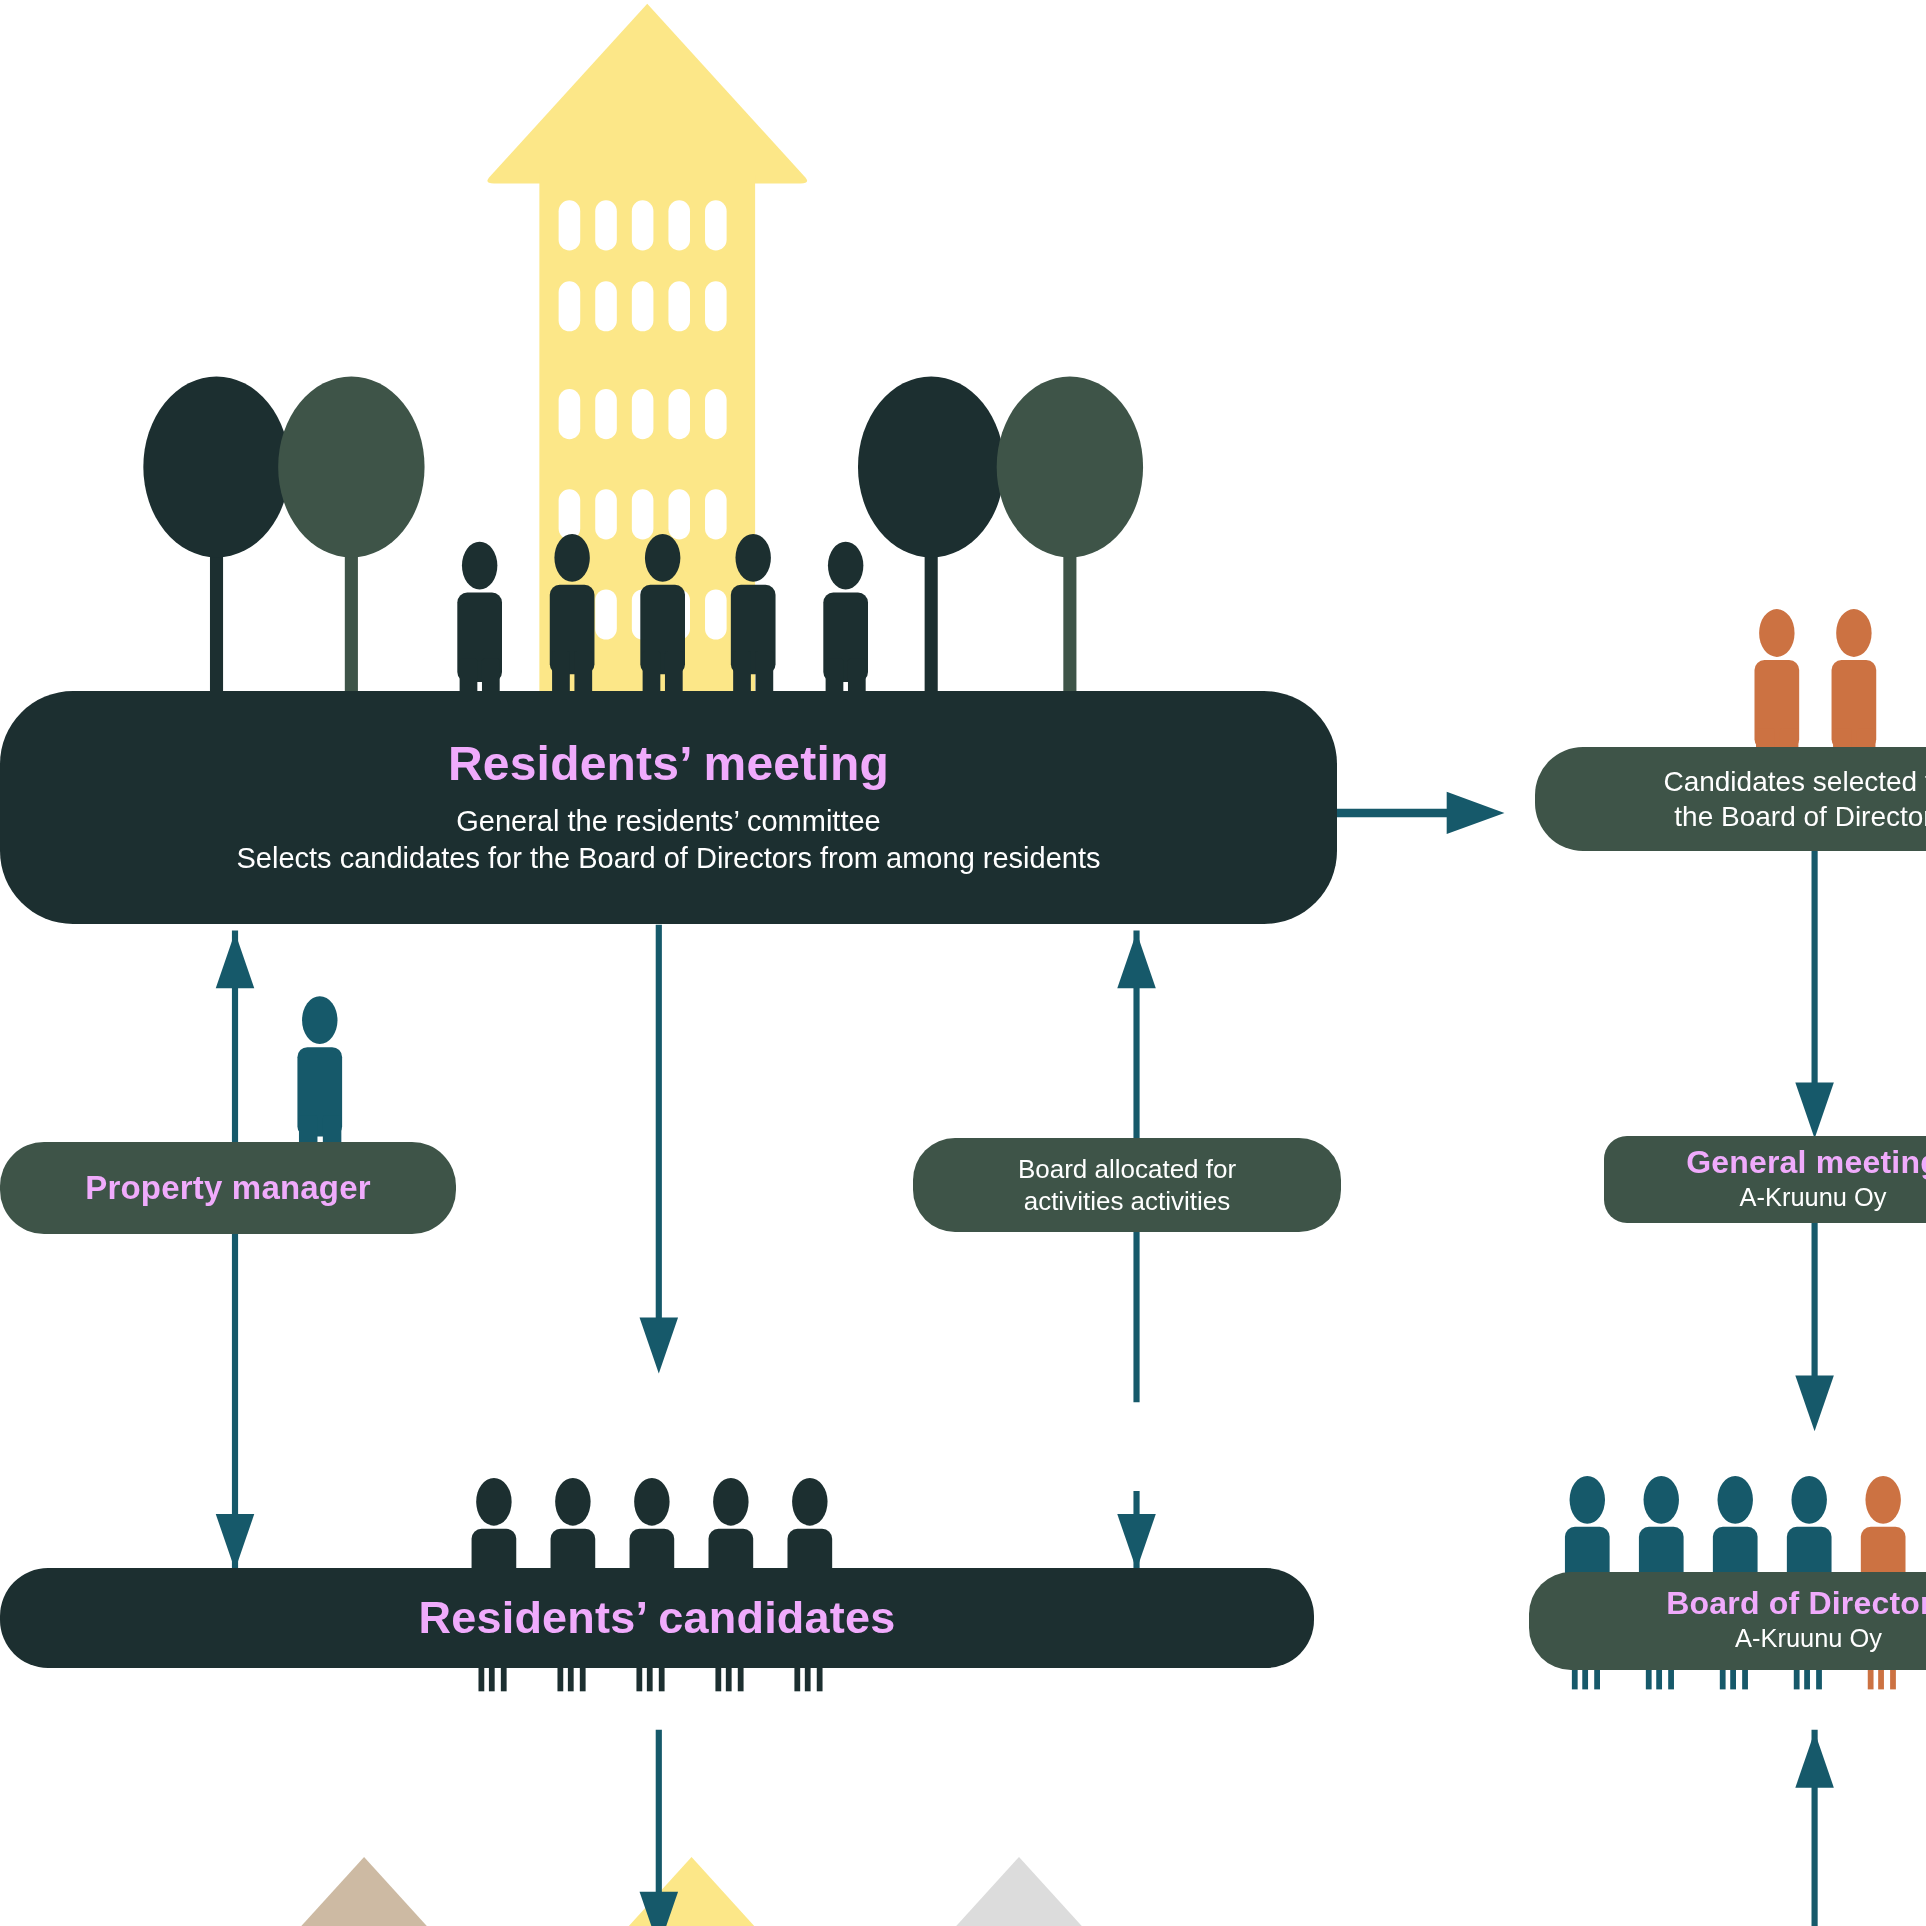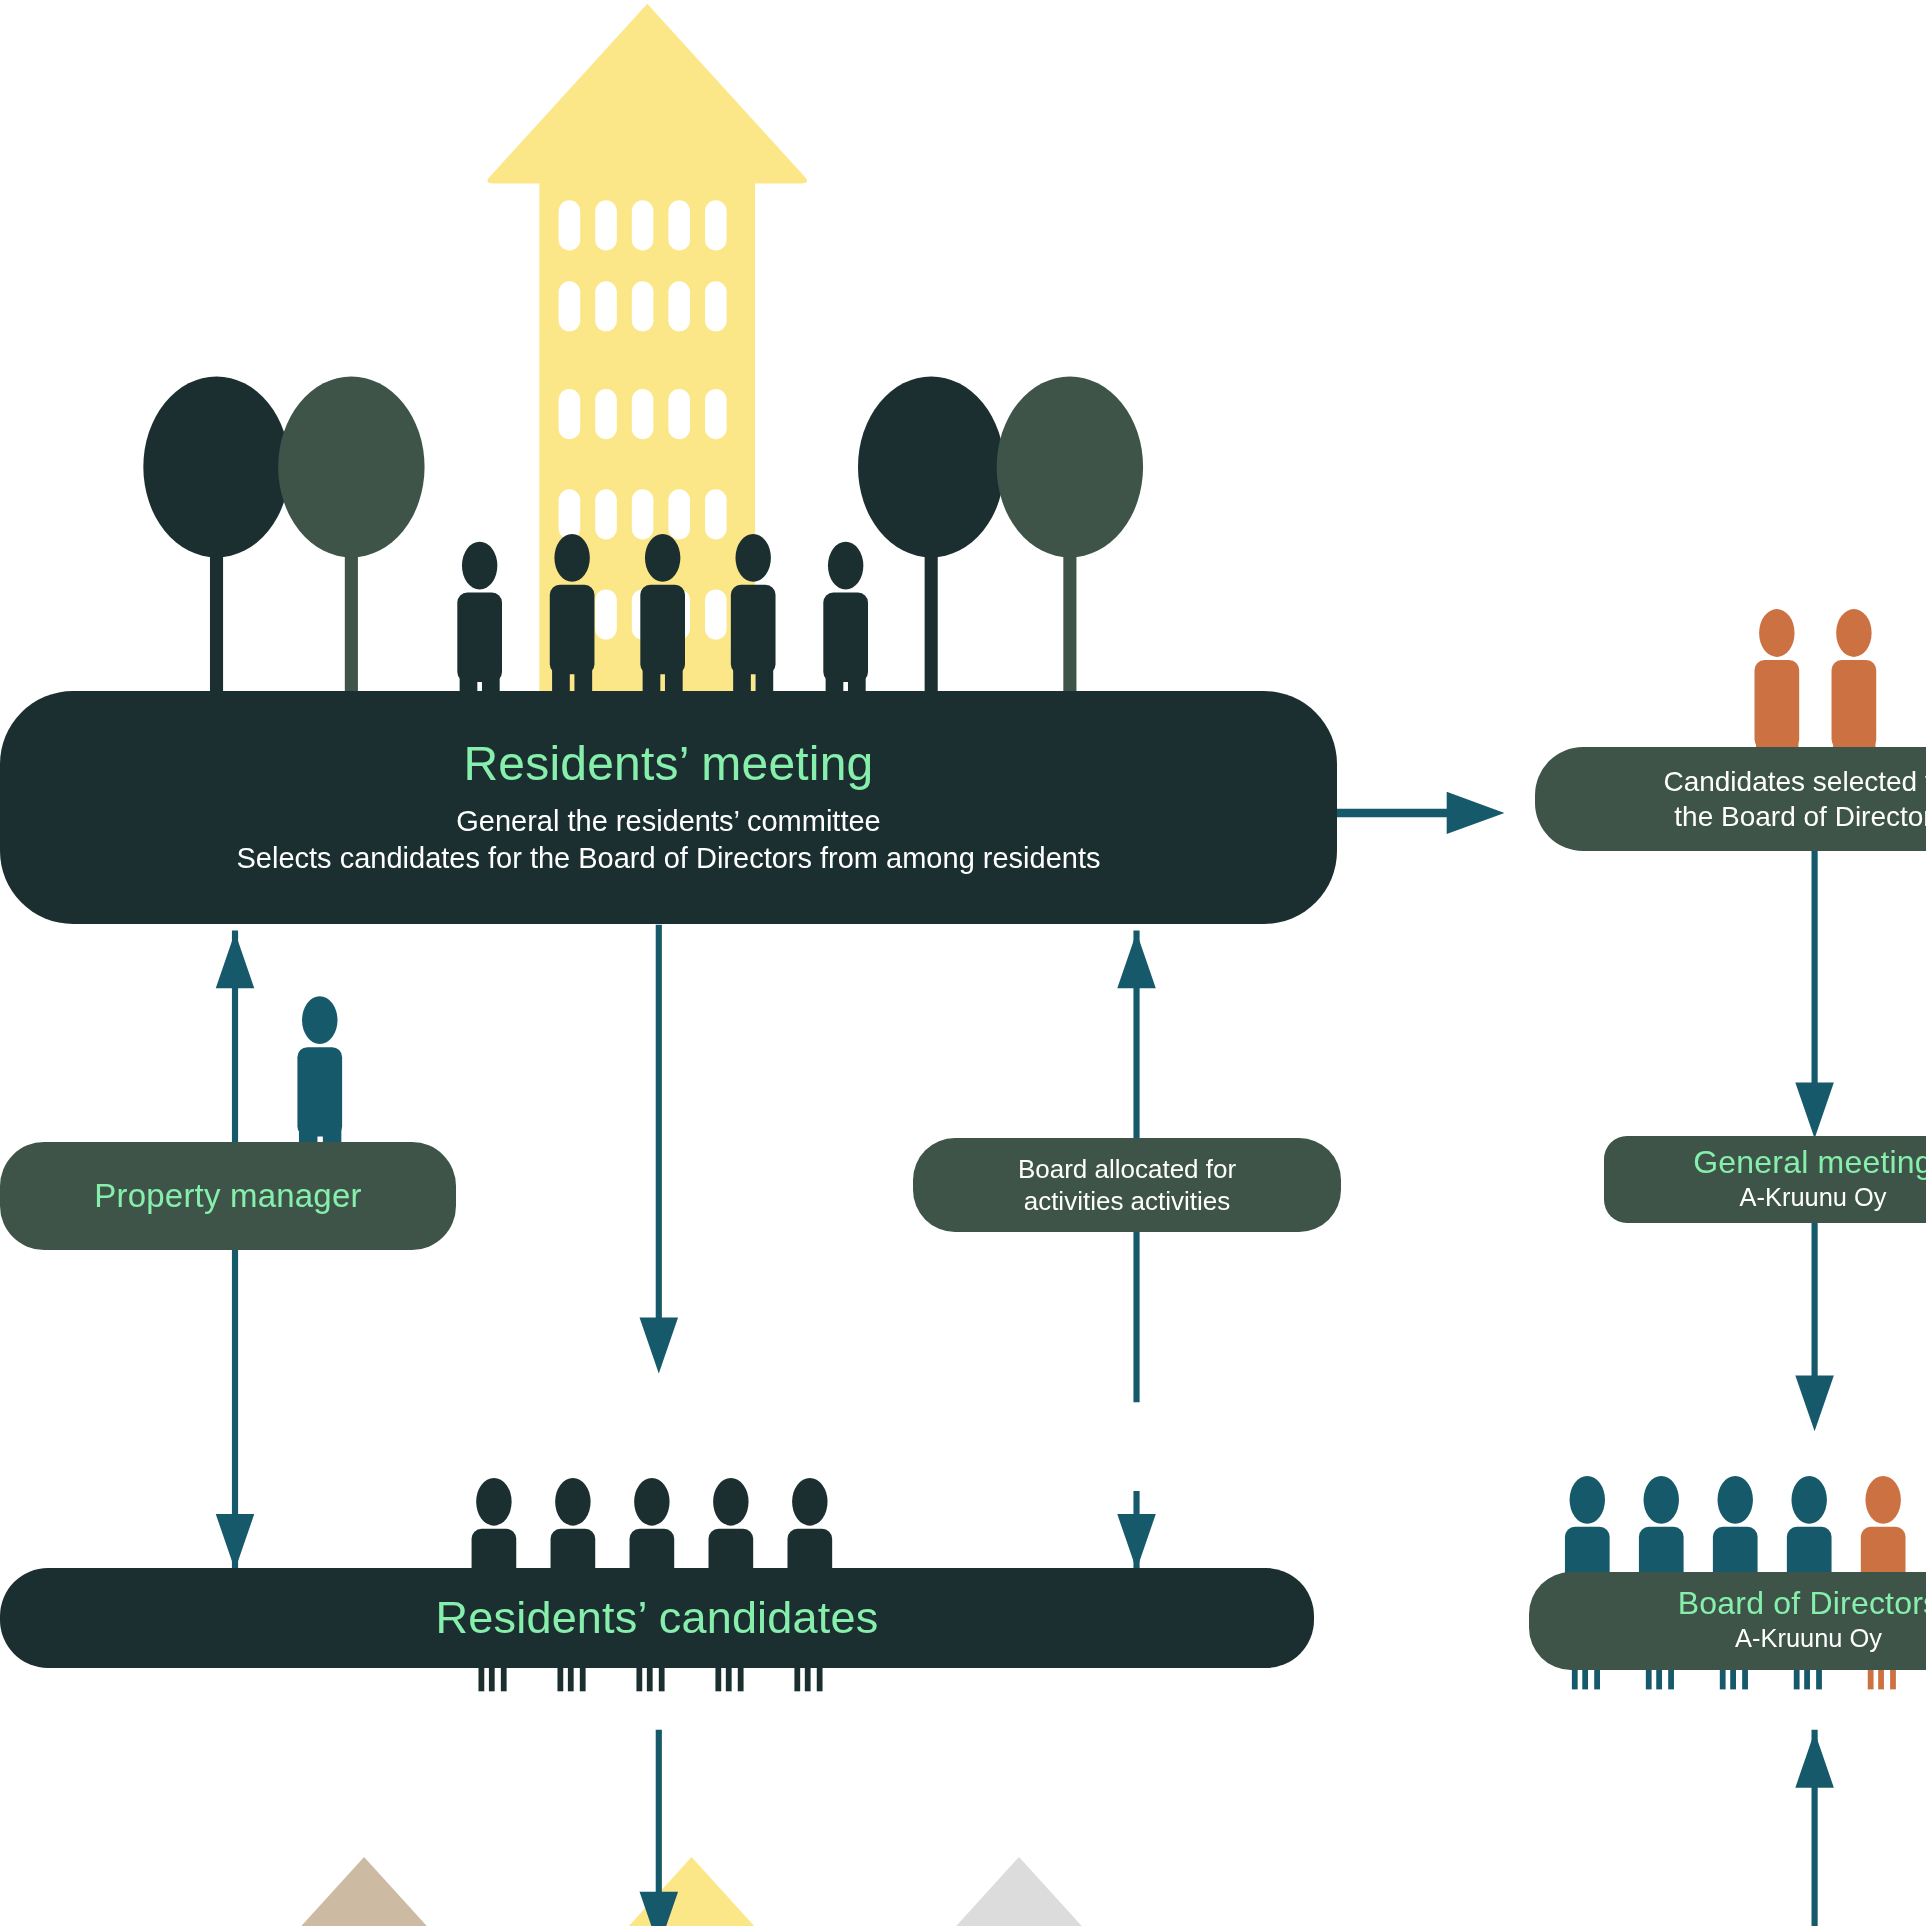--- a/index.html
+++ b/index.html
@@ -3,21 +3,21 @@
 <meta charset="utf-8">
 <style>
   html,body{margin:0;padding:0;background:#ffffff;}
   body{
     font-family:"Liberation Sans", sans-serif;
     width:2515px;height:2688px;position:relative;overflow:hidden;
   }
   #stage{position:absolute;left:0;top:0;width:2515px;height:2688px;}
   .node{position:absolute;display:flex;flex-direction:column;align-items:center;justify-content:center;
         box-sizing:border-box;text-align:center;}
-  .node .t1{color:#86efac;font-weight:normal;letter-spacing:0.2px;line-height:1.05;text-align:right;}
+  .node .t1{color:#f0abfc;font-weight:bold;letter-spacing:0.2px;line-height:1.05;text-align:right;}
   .node .t2{color:#ffffff;font-weight:normal;line-height:1.25;}
   .dark{background:#1C2F30;}
   .green{background:#3E5448;}
   svg.art{position:absolute;left:0;top:0;width:2515px;height:2688px;pointer-events:none;}
 </style>
 </head>
 <body>
 
 <div id="stage">
 
@@ -366,21 +366,21 @@
     <div class="t1" style="font-size:48px;margin-bottom:14px;">Residents’ meeting</div>
     <div class="t2" style="font-size:29px;">General the residents’ committee</div>
     <div class="t2" style="font-size:29px;">Selects candidates for the Board of Directors from among residents</div>
   </div>
 
   <div class="node green" style="left:1535px;top:747px;width:551px;height:104px;border-radius:48px;padding:0 23px;">
     <div class="t2" style="font-size:28px;">Candidates selected for</div>
     <div class="t2" style="font-size:28px;">the Board of Directors</div>
   </div>
 
-  <div class="node green" style="left:0px;top:1142px;width:456px;height:108px;border-radius:44px;padding:0 23px;">
+  <div class="node green" style="left:0px;top:1142px;width:456px;height:92px;border-radius:44px;padding:0 23px;">
     <div class="t1" style="font-size:33px;">Property manager</div>
   </div>
 
   <div class="node green" style="left:913px;top:1138px;width:428px;height:94px;border-radius:42px;padding:0 15.4px;">
     <div class="t2" style="font-size:26px;">Board allocated for</div>
     <div class="t2" style="font-size:26px;">activities activities</div>
   </div>
 
 
   <div class="node green" style="left:1604px;top:1136px;width:418px;height:87px;border-radius:23px;padding:0 15.4px;">

